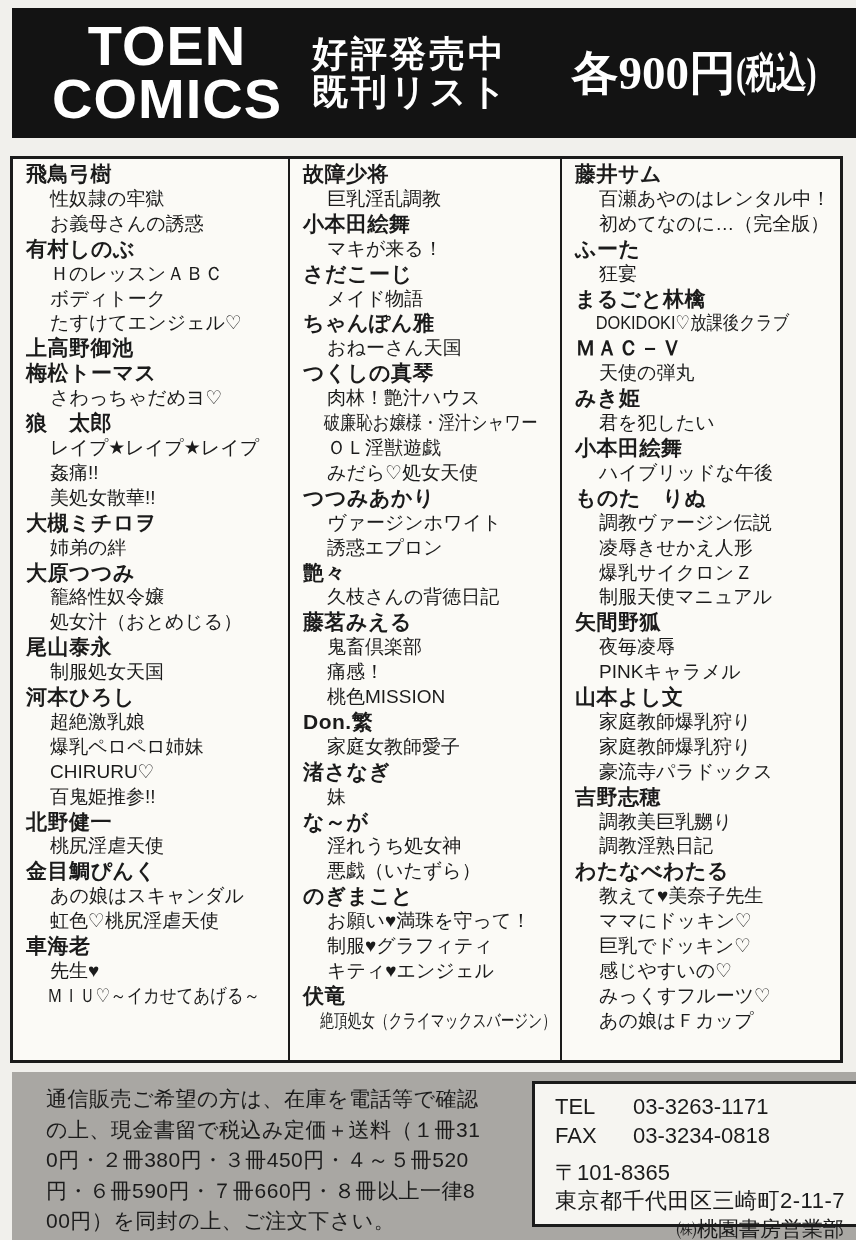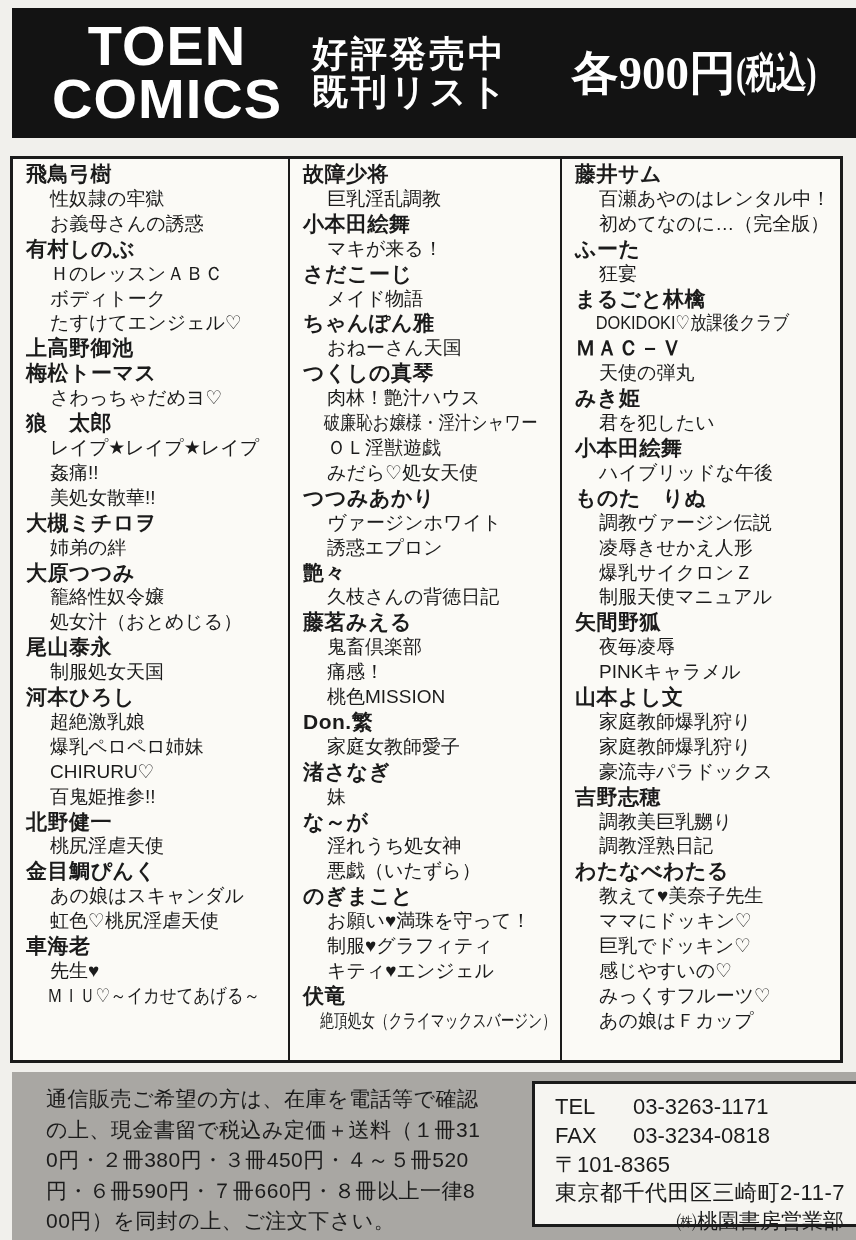--- a/index.html
+++ b/index.html
@@ -53,21 +53,21 @@
     position:absolute;left:34px;top:12px;width:475px;
     font-size:21px;line-height:30.5px;letter-spacing:.5px;white-space:nowrap;
   }
   .contact-box{
     position:absolute;left:520px;top:9px;width:327px;height:146px;
     background:#f6f5f1;border:3px solid var(--ink,#1b1b1b);box-sizing:border-box;
     padding:8px 12px 0 20px;font-size:22px;
   }
   .contact-row{display:flex;line-height:29px;white-space:nowrap;}
   .c-label{width:78px;}
-  .postal{margin-top:1px;line-height:28px;white-space:nowrap;}
+  .postal{margin-top:9px;line-height:28px;white-space:nowrap;}
   .address{line-height:28px;white-space:nowrap;letter-spacing:.5px;}
   .company{line-height:28px;text-align:right;white-space:nowrap;font-size:21px;}
 </style>
 </head>
 <body style="--header-bg: #131313; --header-text: #ffffff; --paper: #f1f0ec; --footer-bg: #a9a7a3; --ink: #1b1b1b;">
 
 <div class="page">
 
   <header class="header-bar">
     <div class="logo">

